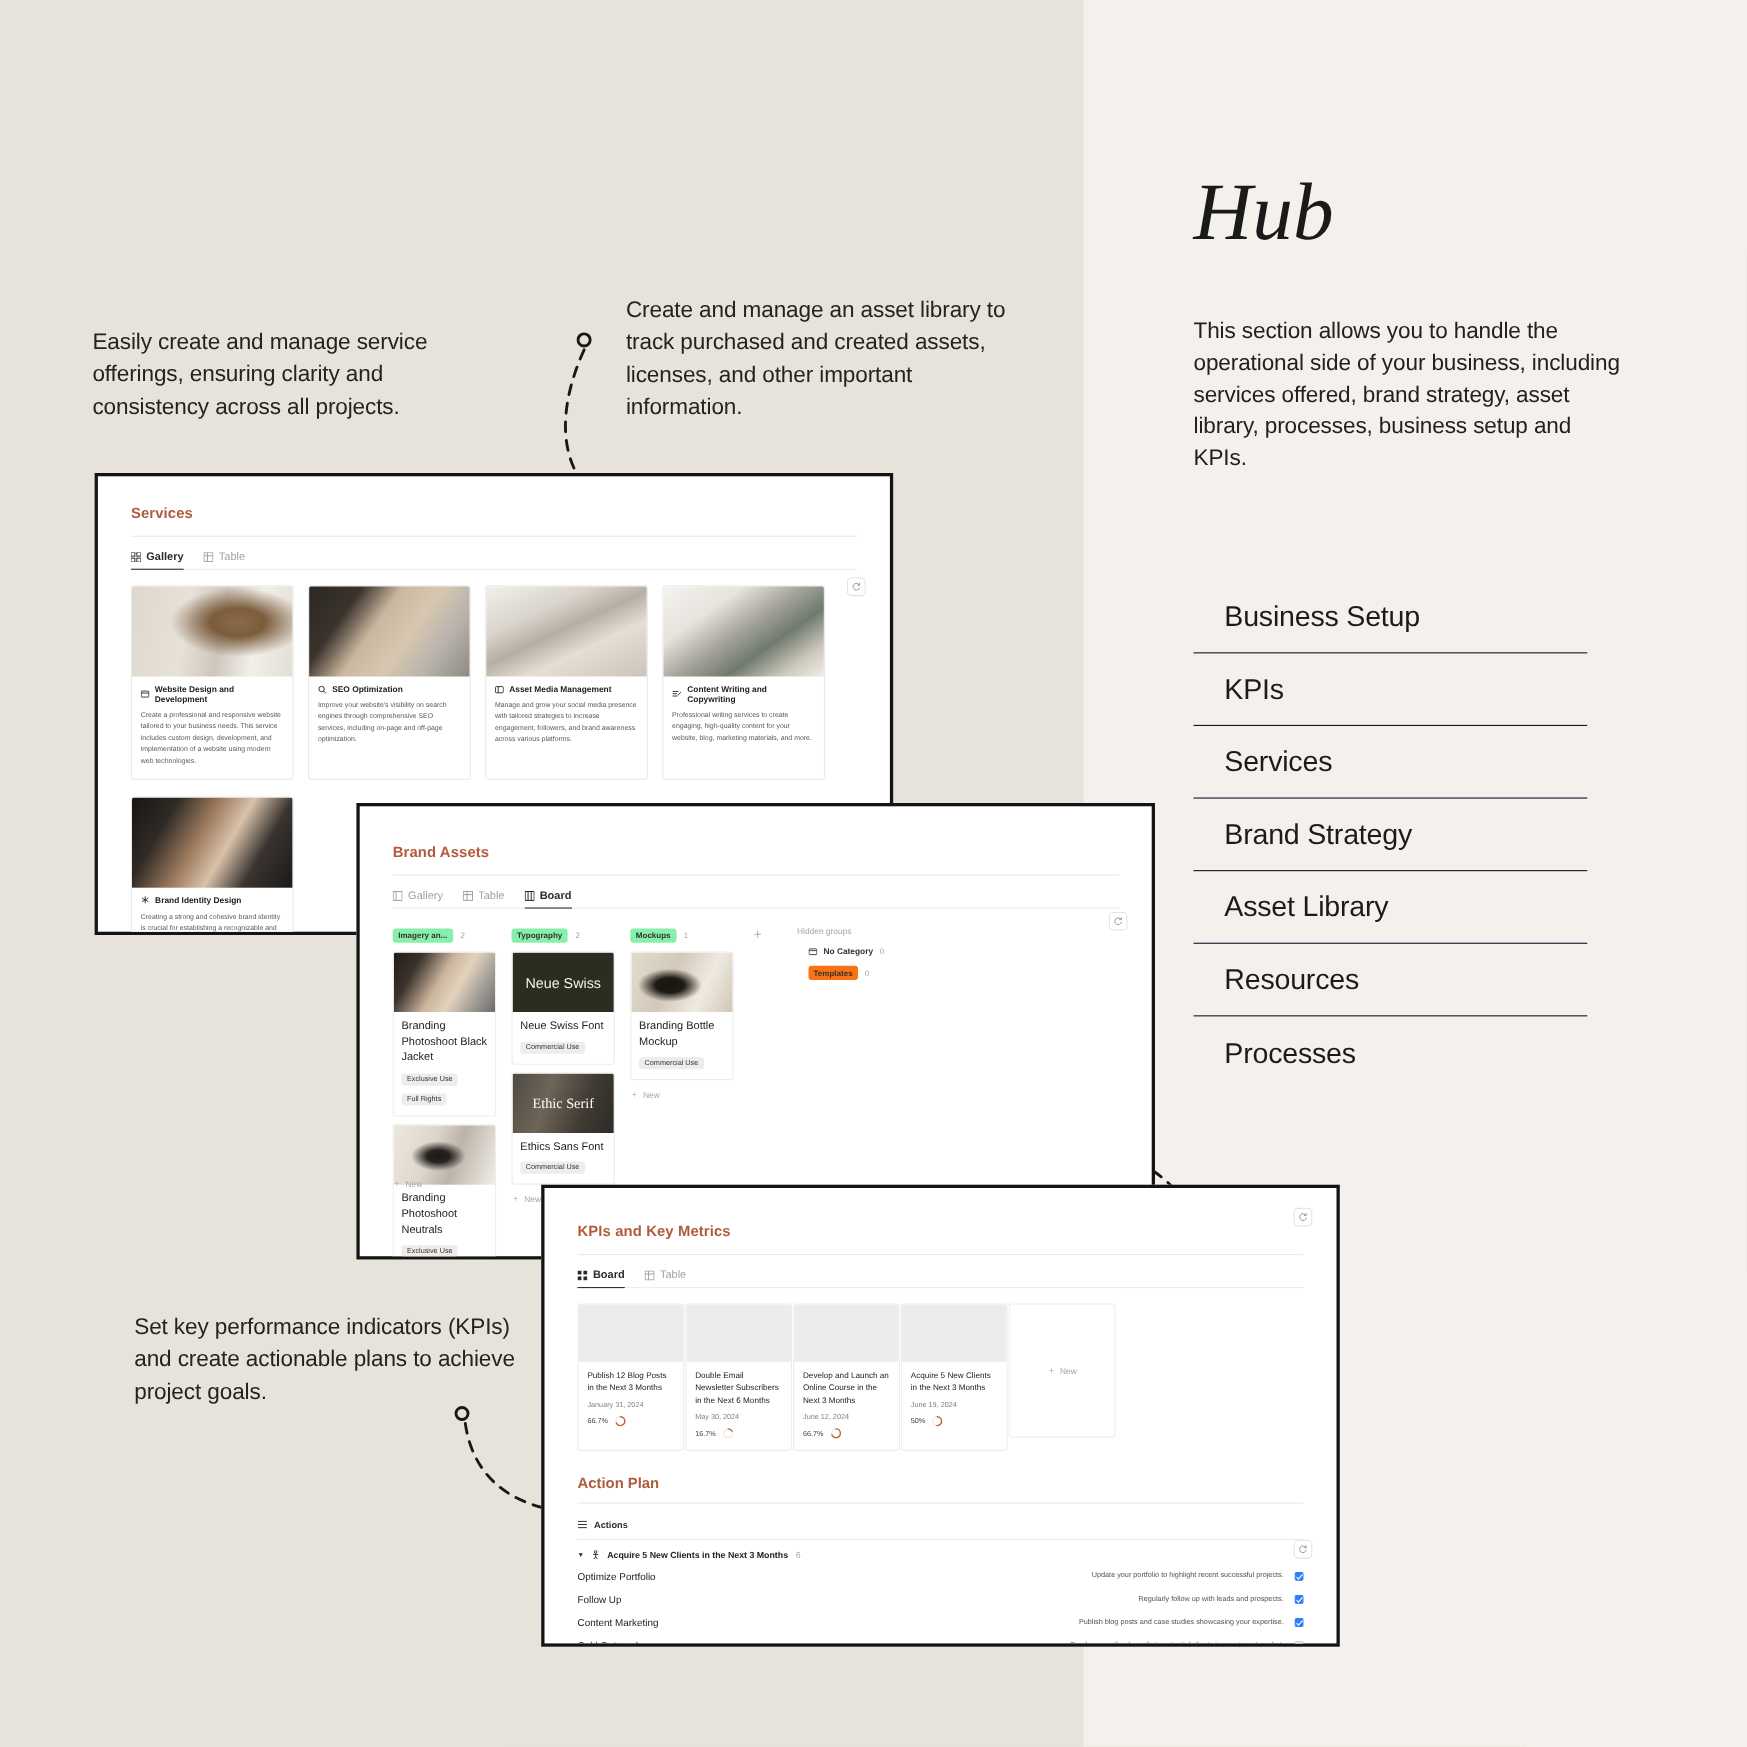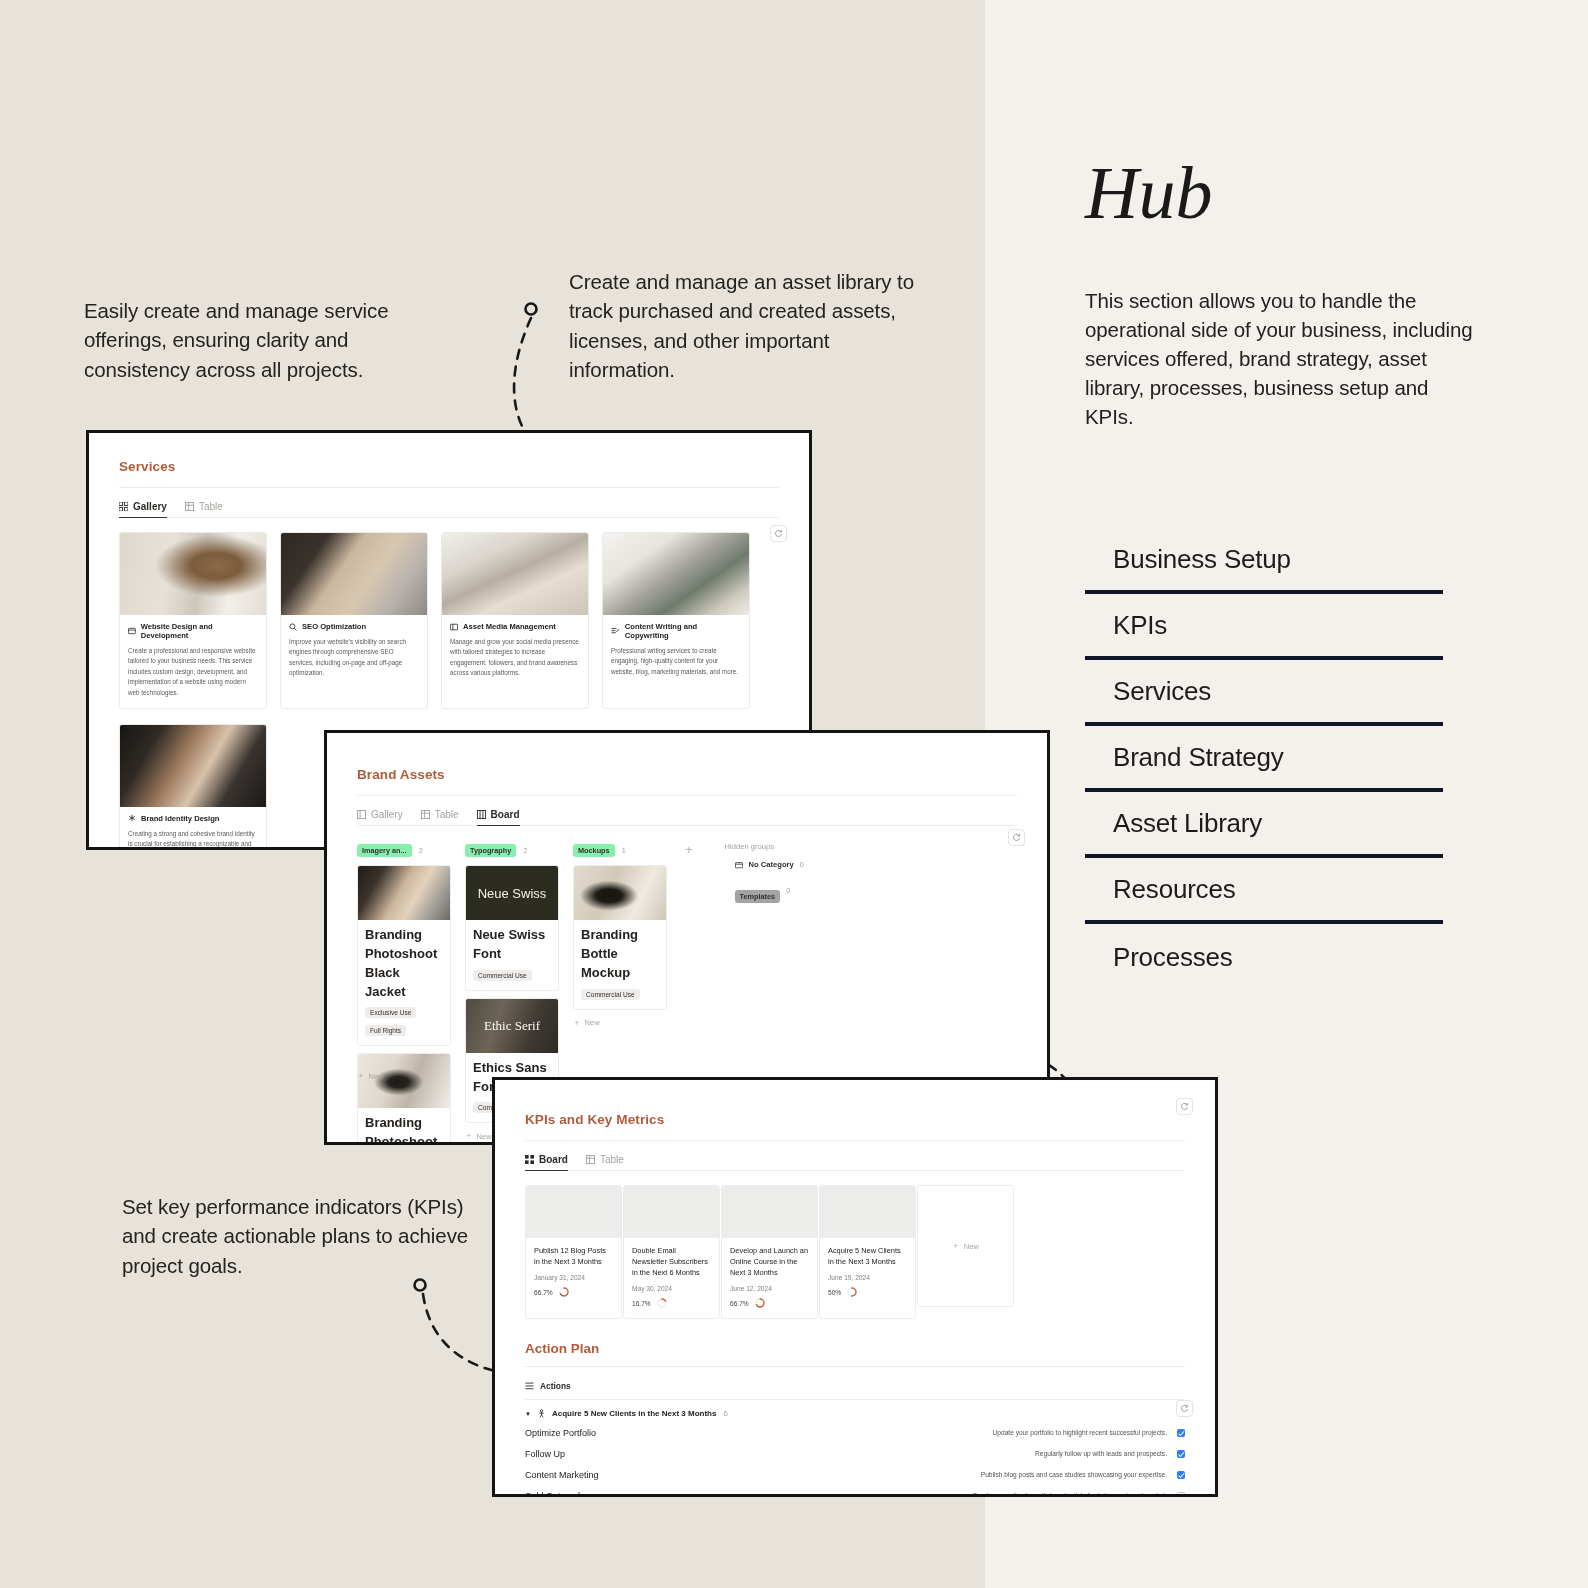--- a/index.html
+++ b/index.html
@@ -32,21 +32,21 @@
     font-size: 20.5px; line-height: 1.42; color: #23201e;
     letter-spacing: -0.1px;
     width: 392px;
   }
 
   
   .navlist { position:absolute; left:1085px; top:528px; width:358px; }
   .nav-item {
     display:flex; align-items:center; gap:22px;
     height:66px;
-    border-bottom:4px solid #0f172a;
+    border-bottom:1px solid #0f172a;
   }
   .nav-item:last-child { border-bottom:none; }
   .nav-tri {
     width:0; height:0;
     border-top:11px solid transparent;
     border-bottom:11px solid transparent;
     border-left:18px solid #b4a header;
     border-left-color:#b3a79b;
     margin-left:6px;
     flex: none;
@@ -112,32 +112,32 @@
     font-size:7.3px; font-weight:700; color:#34312d; white-space:nowrap;
     max-width:70px; overflow:hidden; text-overflow:ellipsis;
   }
   .col-count { font-size:7.3px; color:#a8a49f; }
   .bcard {
     background:#fff; border:1px solid #ededeb; border-radius:3px;
     margin-top:7px; overflow:hidden;
   }
   .bcard-img { width:100%; height:54px; }
   .bcard-body { padding:6px 7px 8px 7px; }
-  .bcard-title { font-size:13px; line-height:1.45; color:#24211e;font-weight:bold; }
+  .bcard-title { font-size:10px; line-height:1.45; color:#24211e; }
   .tag {
     display:inline-block; background:#efedeb; border-radius:3px;
     padding:2px 5px; font-size:6.6px; color:#35312d; margin-top:5px;
   }
   .addnew { display:flex; align-items:center; gap:4px; font-size:7.6px; color:#a8a49f; margin-top:8px; }
   .plus-col { font-size:13px; color:#b9b5b0; margin-left:4px; }
   .hidden-groups { margin-left:18px; width:120px; }
   .hg-title { font-size:7.6px; color:#a8a49f; }
   .hg-row { display:flex; align-items:center; gap:6px; margin-top:9px; margin-left:10px; }
   .hg-label { font-size:7.6px; color:#34312d; font-weight:700; }
-  .hg-chip { background:#a3a3a3; border-radius:3px; padding:2px 5px; font-size:7.3px; font-weight:700; color:#34312d;margin-top:12px; }
+  .hg-chip { background:#f97316; border-radius:3px; padding:2px 5px; font-size:7.3px; font-weight:700; color:#34312d; }
   .hg-count { font-size:7.3px; color:#a8a49f; }
 
   
   #kpi-panel { left:492px; top:1077px; width:726px; height:420px; }
   .kpi-row { display:flex; gap:1px; margin-top:14px; }
   .kpi-card {
     width:97px; border:1px solid #ededeb; border-radius:3px; background:#fff;
     overflow:hidden;
   }
   .kpi-cover { height:52px; background:#ececea; }

